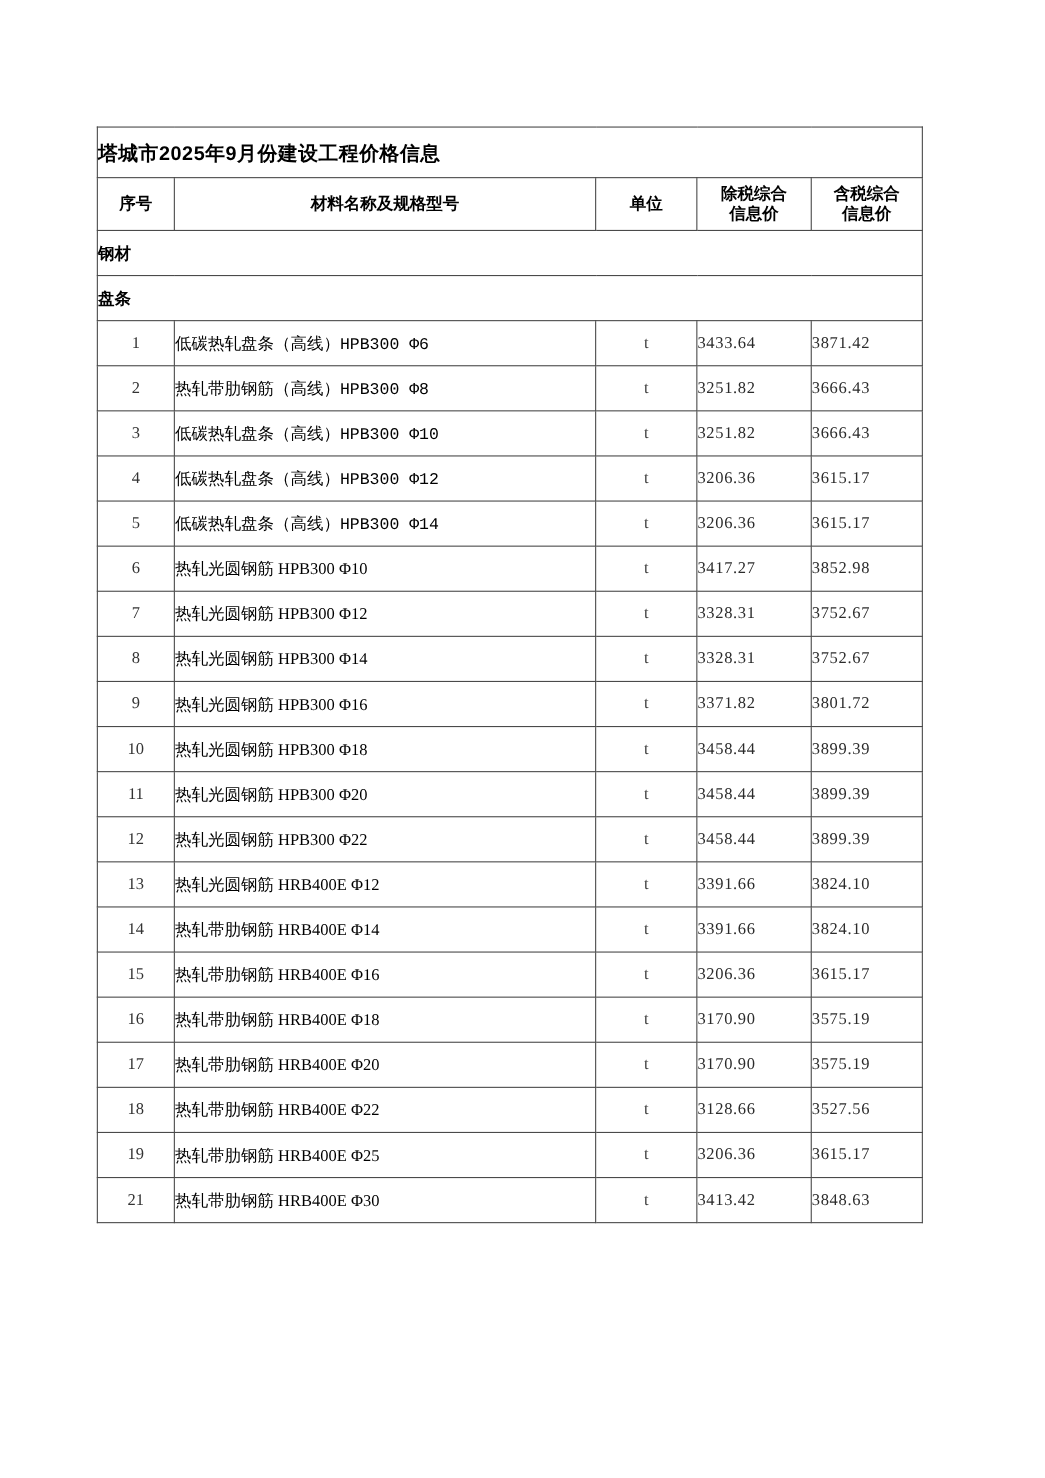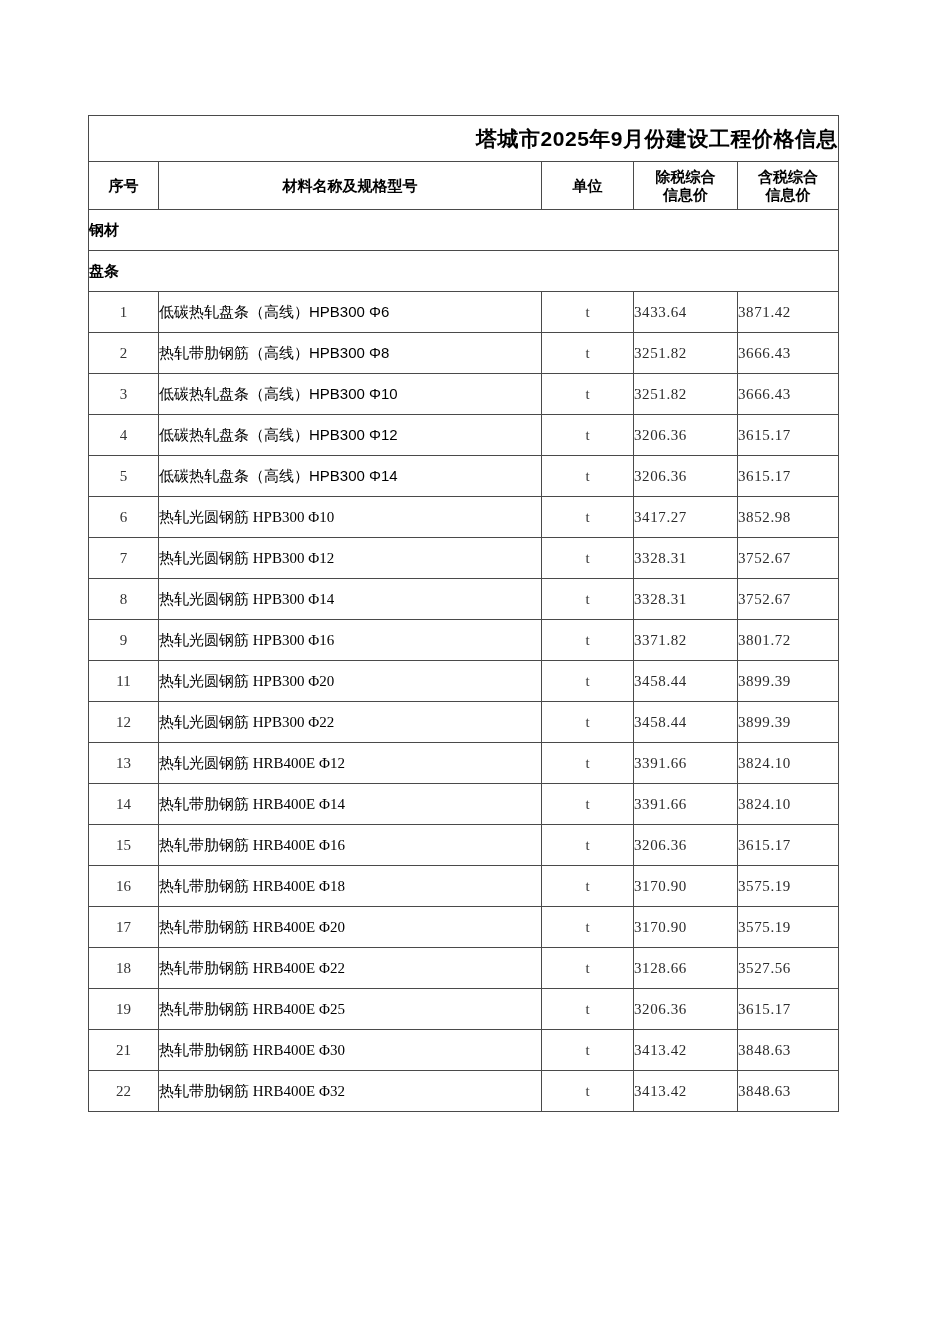--- a/index.html
+++ b/index.html
@@ -42,22 +42,22 @@
   
   col.c-no     { width: 70px; }
   col.c-name   { width: 383px; }
   col.c-unit   { width: 92px; }
   col.c-price1 { width: 104px; }
   col.c-price2 { width: 101px; }
 
   
   .title-cell {
     height: 45px;
-    text-align: right;
-    font-size: 21px;
+    text-align: left;
+    font-size: 18px;
     font-weight: bold;
     letter-spacing: 0.5px;
     font-family: "Liberation Sans", "DejaVu Sans", sans-serif;
   }
   
   .head-cell {
     height: 47px;
     text-align: center;
     font-size: 15px;
     font-weight: bold;
@@ -97,21 +97,21 @@
     font-family: "Liberation Serif", "DejaVu Serif", serif;
   }
   .cell-price {
     text-align: left;
     font-size: 15px;
     color: #2b2b2b;
     letter-spacing: 0.6px;
     font-family: "Liberation Serif", "DejaVu Serif", serif;
   }
   
-  .fam-serif  { font-family: Liberation Sans, sans-serif; }
+  .fam-serif  { font-family: Liberation Mono, monospace; }
   .fam-mono   { font-family: Liberation Serif, serif; font-size: 14px; }
 </style>
 </head>
 <body>
 
 <div class="page">
   <div class="sheet">
     <table class="price-table">
       <colgroup>
         <col class="c-no">
@@ -208,20 +208,27 @@
             <td class="cell-price">3752.67</td>
           </tr>
           <tr class="data-row">
             <td class="cell-no">9</td>
             <td class="cell-name fam-mono">热轧光圆钢筋 HPB300  Φ16</td>
             <td class="cell-unit">t</td>
             <td class="cell-price">3371.82</td>
             <td class="cell-price">3801.72</td>
           </tr>
           <tr class="data-row">
+            <td class="cell-no">10</td>
+            <td class="cell-name fam-mono">热轧光圆钢筋 HPB300  Φ18</td>
+            <td class="cell-unit">t</td>
+            <td class="cell-price">3458.44</td>
+            <td class="cell-price">3899.39</td>
+          </tr>
+          <tr class="data-row">
             <td class="cell-no">11</td>
             <td class="cell-name fam-mono">热轧光圆钢筋 HPB300  Φ20</td>
             <td class="cell-unit">t</td>
             <td class="cell-price">3458.44</td>
             <td class="cell-price">3899.39</td>
           </tr>
           <tr class="data-row">
             <td class="cell-no">12</td>
             <td class="cell-name fam-mono">热轧光圆钢筋 HPB300  Φ22</td>
             <td class="cell-unit">t</td>
@@ -273,27 +280,20 @@
           <tr class="data-row">
             <td class="cell-no">19</td>
             <td class="cell-name fam-mono">热轧带肋钢筋 HRB400E  Φ25</td>
             <td class="cell-unit">t</td>
             <td class="cell-price">3206.36</td>
             <td class="cell-price">3615.17</td>
           </tr>
           <tr class="data-row">
             <td class="cell-no">21</td>
             <td class="cell-name fam-mono">热轧带肋钢筋 HRB400E  Φ30</td>
-            <td class="cell-unit">t</td>
-            <td class="cell-price">3413.42</td>
-            <td class="cell-price">3848.63</td>
-          </tr>
-          <tr class="data-row">
-            <td class="cell-no">22</td>
-            <td class="cell-name fam-mono">热轧带肋钢筋 HRB400E  Φ32</td>
             <td class="cell-unit">t</td>
             <td class="cell-price">3413.42</td>
             <td class="cell-price">3848.63</td>
           </tr>
         </tbody>
     </table>
   </div>
 </div>
 
 </body></html>

